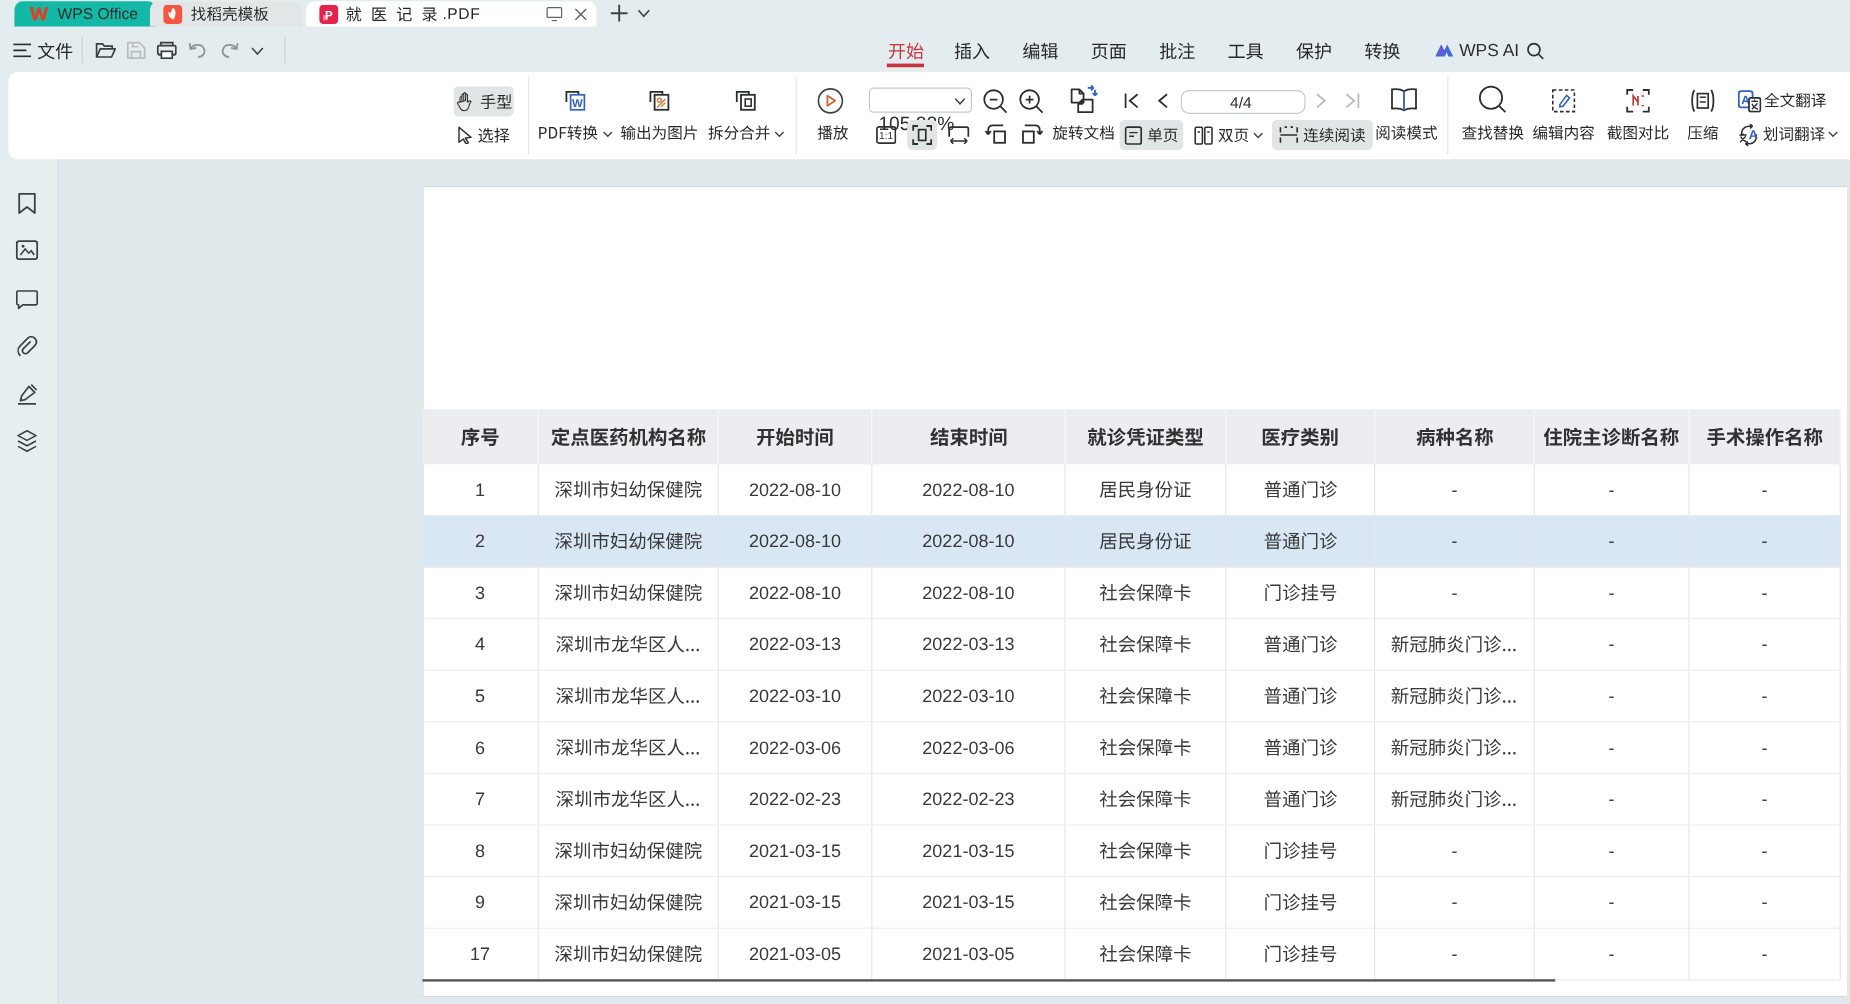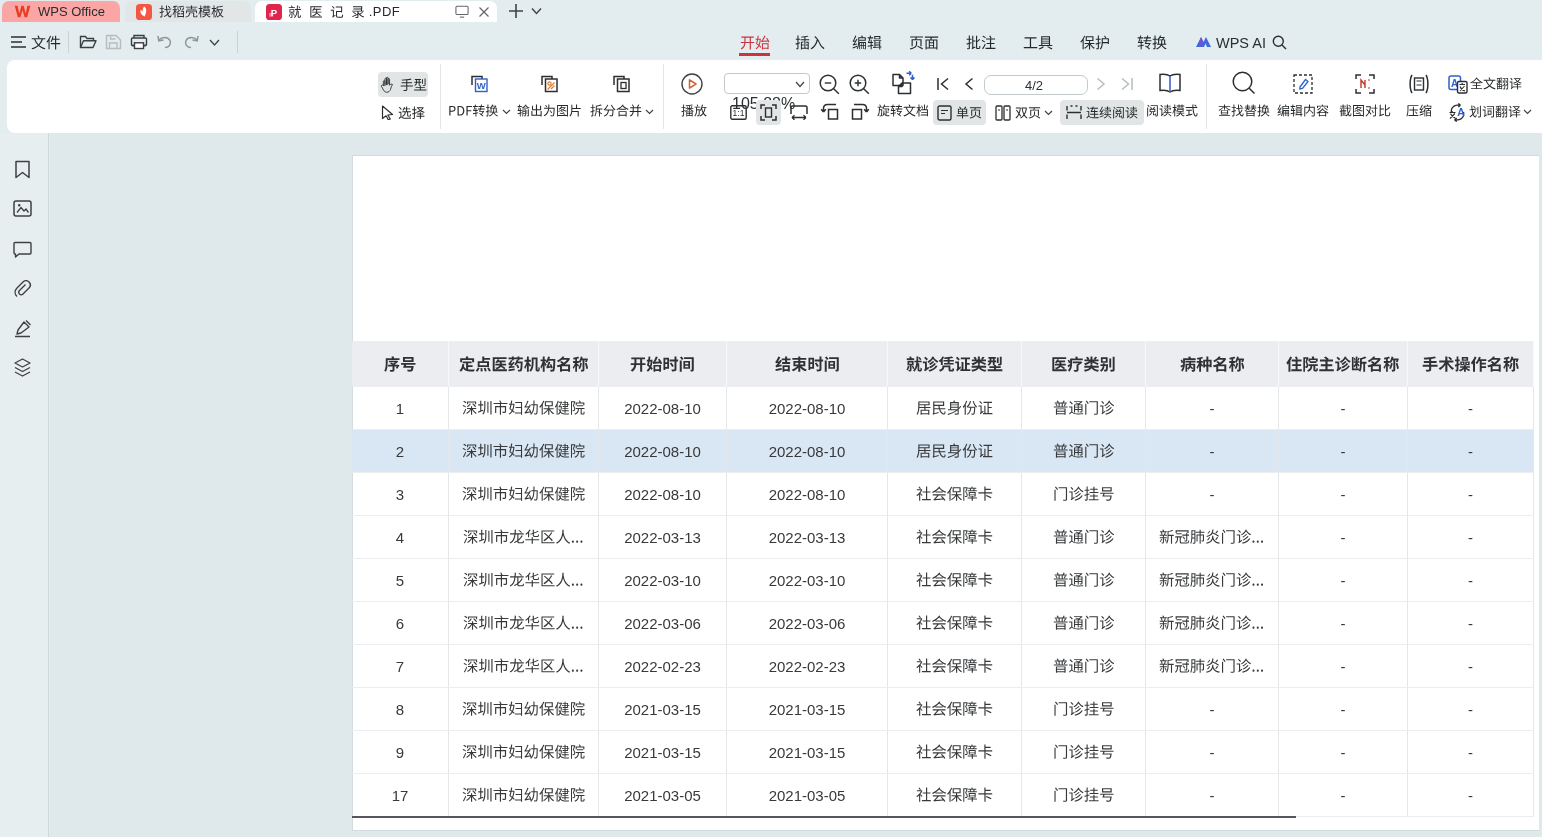--- a/index.html
+++ b/index.html
@@ -71,21 +71,21 @@
       <path id="c_fuyou" d="M328 -785V-605H396V-719H849V-608H919V-785ZM507 -653C464 -579 392 -508 318 -462C334 -450 361 -423 372 -410C446 -463 526 -547 575 -632ZM662 -624C733 -561 814 -472 851 -414L909 -456C870 -514 786 -600 716 -661ZM84 -772C140 -744 214 -698 249 -667L289 -731C251 -761 178 -803 123 -829ZM38 -501C99 -472 177 -426 216 -394L255 -456C215 -487 136 -531 76 -556ZM61 10 117 62C167 -30 227 -154 273 -258L223 -309C173 -196 107 -66 61 10ZM581 -466V-357H322V-289H535C475 -179 375 -82 268 -33C284 -19 307 7 318 25C422 -30 517 -128 581 -242V75H656V-245C717 -135 807 -34 899 23C911 4 934 -22 952 -37C856 -86 761 -184 704 -289H921V-357H656V-466Z M1645 -762V-49H1716V-762ZM1841 -815V67H1917V-815ZM1445 -811V-471C1445 -293 1433 -120 1321 24C1341 32 1374 53 1390 67C1507 -88 1519 -279 1519 -471V-811ZM1036 -129 1061 -53C1153 -88 1271 -135 1383 -181L1370 -250L1253 -206V-522H1377V-596H1253V-828H1178V-596H1052V-522H1178V-178C1124 -159 1075 -142 1036 -129Z M2413 -825C2437 -785 2464 -732 2480 -693H2051V-620H2458V-484H2148V-36H2223V-411H2458V78H2535V-411H2785V-132C2785 -118 2780 -113 2762 -112C2745 -111 2684 -111 2616 -114C2627 -92 2639 -62 2642 -40C2728 -40 2784 -40 2819 -53C2852 -65 2862 -88 2862 -131V-484H2535V-620H2951V-693H2550L2565 -698C2550 -738 2515 -801 2486 -848Z M3335 -565C3321 -439 3295 -334 3258 -247C3225 -272 3190 -297 3156 -319C3177 -391 3197 -477 3216 -565ZM3074 -293C3124 -261 3177 -222 3227 -182C3177 -93 3112 -29 3034 9C3051 23 3070 51 3080 70C3162 24 3230 -42 3283 -133C3321 -99 3353 -65 3375 -36L3419 -99C3395 -130 3359 -165 3317 -200C3366 -310 3397 -450 3410 -629L3366 -637L3353 -635H3230C3244 -704 3256 -773 3264 -835L3187 -840C3180 -777 3169 -706 3156 -635H3050V-565H3142C3121 -463 3096 -364 3074 -293ZM3450 -746V-677H3829V-428H3474V-353H3829V-67H3440V4H3829V74H3901V-746Z M4084 1C4108 -12 4146 -20 4430 -73C4436 -52 4441 -33 4444 -17L4505 -44C4483 -17 4458 7 4428 29C4445 40 4471 66 4482 83C4653 -46 4695 -258 4706 -536H4847C4843 -177 4837 -50 4818 -23C4809 -10 4800 -8 4785 -8C4767 -8 4724 -8 4675 -11C4688 8 4696 38 4697 59C4743 62 4789 62 4818 60C4846 56 4866 47 4883 21C4910 -18 4914 -153 4919 -569C4919 -579 4920 -606 4920 -606H4708C4710 -680 4710 -758 4710 -840H4638L4637 -606H4495V-536H4635C4627 -331 4601 -166 4509 -49C4495 -114 4452 -216 4411 -294L4350 -269C4370 -229 4390 -183 4407 -138L4185 -101C4288 -231 4391 -395 4476 -562L4402 -594C4384 -554 4364 -513 4343 -473L4157 -461C4218 -560 4279 -687 4323 -808L4247 -838C4207 -702 4133 -555 4111 -518C4088 -479 4071 -453 4052 -448C4061 -427 4074 -390 4078 -374L4079 -376C4096 -382 4126 -388 4305 -404C4240 -290 4174 -195 4147 -162C4108 -111 4081 -78 4057 -71C4067 -51 4080 -15 4084 1Z M5452 -726H5824V-542H5452ZM5380 -793V-474H5598V-350H5306V-281H5554C5486 -175 5380 -74 5277 -23C5294 -9 5317 18 5329 36C5427 -21 5528 -121 5598 -232V80H5673V-235C5740 -125 5836 -20 5928 38C5941 19 5964 -7 5981 -22C5884 -74 5782 -175 5718 -281H5954V-350H5673V-474H5899V-793ZM5277 -837C5219 -686 5123 -537 5023 -441C5036 -424 5058 -384 5065 -367C5102 -404 5138 -448 5173 -496V77H5245V-607C5284 -673 5319 -744 5347 -815Z M6213 -839C6174 -691 6110 -546 6033 -449C6046 -431 6065 -390 6071 -372C6097 -405 6122 -444 6145 -485V78H6212V-623C6239 -687 6262 -754 6281 -820ZM6535 -757V-701H6661V-623H6490V-565H6661V-483H6535V-427H6661V-351H6519V-291H6661V-213H6493V-152H6661V-31H6725V-152H6939V-213H6725V-291H6906V-351H6725V-427H6890V-565H6962V-623H6890V-757H6725V-836H6661V-757ZM6725 -565H6830V-483H6725ZM6725 -623V-701H6830V-623ZM6288 -389C6288 -397 6301 -406 6314 -413H6426C6416 -321 6399 -244 6375 -178C6351 -218 6330 -266 6314 -324L6260 -304C6283 -225 6312 -162 6346 -112C6314 -50 6273 -2 6224 32C6238 41 6263 65 6274 79C6319 46 6359 1 6391 -58C6491 44 6624 67 6775 67H6938C6941 48 6952 17 6963 0C6923 1 6809 1 6778 1C6641 1 6513 -19 6420 -118C6458 -208 6484 -323 6497 -466L6456 -476L6444 -474H6370C6417 -551 6465 -649 6506 -748L6461 -778L6439 -768H6283V-702H6413C6378 -613 6333 -532 6317 -507C6298 -476 6274 -449 6257 -445C6267 -431 6282 -403 6288 -389Z M7465 -537V-471H7868V-537ZM7388 -357V-289H7528C7514 -134 7474 -35 7301 19C7317 33 7337 61 7345 79C7535 13 7584 -106 7600 -289H7706V-26C7706 47 7722 68 7792 68C7806 68 7867 68 7882 68C7943 68 7961 34 7967 -96C7947 -101 7918 -112 7903 -125C7901 -14 7896 2 7874 2C7861 2 7813 2 7803 2C7781 2 7777 -2 7777 -27V-289H7955V-357ZM7586 -826C7606 -793 7627 -750 7640 -716H7384V-539H7455V-650H7877V-539H7949V-716H7700L7719 -723C7707 -757 7679 -809 7654 -848ZM7079 -799V78H7147V-731H7279C7258 -664 7228 -576 7199 -505C7271 -425 7290 -356 7290 -301C7290 -270 7284 -242 7268 -231C7260 -226 7249 -223 7237 -222C7221 -221 7202 -222 7179 -223C7190 -204 7197 -175 7198 -157C7220 -156 7245 -156 7265 -159C7286 -161 7303 -167 7317 -177C7345 -198 7357 -240 7357 -294C7357 -357 7340 -429 7267 -513C7301 -593 7338 -691 7367 -773L7318 -802L7307 -799Z"></path>
       <path id="c_longhua" d="M328 -785V-605H396V-719H849V-608H919V-785ZM507 -653C464 -579 392 -508 318 -462C334 -450 361 -423 372 -410C446 -463 526 -547 575 -632ZM662 -624C733 -561 814 -472 851 -414L909 -456C870 -514 786 -600 716 -661ZM84 -772C140 -744 214 -698 249 -667L289 -731C251 -761 178 -803 123 -829ZM38 -501C99 -472 177 -426 216 -394L255 -456C215 -487 136 -531 76 -556ZM61 10 117 62C167 -30 227 -154 273 -258L223 -309C173 -196 107 -66 61 10ZM581 -466V-357H322V-289H535C475 -179 375 -82 268 -33C284 -19 307 7 318 25C422 -30 517 -128 581 -242V75H656V-245C717 -135 807 -34 899 23C911 4 934 -22 952 -37C856 -86 761 -184 704 -289H921V-357H656V-466Z M1645 -762V-49H1716V-762ZM1841 -815V67H1917V-815ZM1445 -811V-471C1445 -293 1433 -120 1321 24C1341 32 1374 53 1390 67C1507 -88 1519 -279 1519 -471V-811ZM1036 -129 1061 -53C1153 -88 1271 -135 1383 -181L1370 -250L1253 -206V-522H1377V-596H1253V-828H1178V-596H1052V-522H1178V-178C1124 -159 1075 -142 1036 -129Z M2413 -825C2437 -785 2464 -732 2480 -693H2051V-620H2458V-484H2148V-36H2223V-411H2458V78H2535V-411H2785V-132C2785 -118 2780 -113 2762 -112C2745 -111 2684 -111 2616 -114C2627 -92 2639 -62 2642 -40C2728 -40 2784 -40 2819 -53C2852 -65 2862 -88 2862 -131V-484H2535V-620H2951V-693H2550L2565 -698C2550 -738 2515 -801 2486 -848Z M3596 -777C3658 -732 3738 -669 3778 -628L3829 -675C3788 -714 3707 -776 3644 -818ZM3810 -476C3759 -380 3688 -291 3602 -215V-530H3944V-601H3423C3430 -674 3435 -752 3438 -837L3359 -840C3357 -754 3353 -674 3346 -601H3054V-530H3338C3306 -278 3228 -106 3034 1C3052 16 3082 49 3092 65C3296 -63 3378 -251 3415 -530H3526V-153C3459 -102 3385 -60 3308 -26C3327 -10 3349 15 3360 33C3418 6 3473 -26 3526 -63C3526 27 3555 51 3654 51C3675 51 3822 51 3844 51C3929 51 3952 16 3961 -104C3940 -109 3910 -121 3892 -134C3888 -38 3880 -18 3840 -18C3809 -18 3685 -18 3660 -18C3610 -18 3602 -26 3602 -65V-120C3715 -212 3811 -324 3879 -447Z M4530 -826V-627C4473 -608 4414 -591 4357 -576C4368 -561 4380 -535 4385 -517C4433 -529 4481 -543 4530 -557V-470C4530 -387 4556 -365 4653 -365C4673 -365 4807 -365 4829 -365C4910 -365 4931 -397 4940 -513C4920 -519 4890 -530 4873 -542C4869 -448 4862 -431 4823 -431C4794 -431 4681 -431 4660 -431C4613 -431 4605 -437 4605 -470V-581C4721 -619 4831 -664 4913 -716L4856 -773C4794 -730 4704 -689 4605 -652V-826ZM4325 -842C4260 -733 4154 -628 4046 -563C4063 -549 4090 -521 4102 -507C4142 -535 4183 -569 4223 -607V-337H4298V-685C4334 -727 4368 -772 4395 -817ZM4052 -222V-149H4460V80H4539V-149H4949V-222H4539V-339H4460V-222Z M5927 -786H5097V50H5952V-22H5171V-713H5927ZM5259 -585C5337 -521 5424 -445 5505 -369C5420 -283 5324 -207 5226 -149C5244 -136 5273 -107 5286 -92C5380 -154 5472 -231 5558 -319C5645 -236 5722 -155 5772 -92L5833 -147C5779 -210 5698 -291 5609 -374C5681 -455 5747 -544 5802 -637L5731 -665C5683 -580 5623 -498 5555 -422C5474 -496 5389 -568 5313 -629Z M6457 -837C6454 -683 6460 -194 6043 17C6066 33 6090 57 6104 76C6349 -55 6455 -279 6502 -480C6551 -293 6659 -46 6910 72C6922 51 6944 25 6965 9C6611 -150 6549 -569 6534 -689C6539 -749 6540 -800 6541 -837Z M7139 13C7175 13 7205 -15 7205 -56C7205 -98 7175 -126 7139 -126C7102 -126 7073 -98 7073 -56C7073 -15 7102 13 7139 13Z M7417 13C7453 13 7483 -15 7483 -56C7483 -98 7453 -126 7417 -126C7380 -126 7351 -98 7351 -56C7351 -15 7380 13 7417 13Z M7695 13C7731 13 7761 -15 7761 -56C7761 -98 7731 -126 7695 -126C7658 -126 7629 -98 7629 -56C7629 -15 7658 13 7695 13Z"></path>
       <path id="c_jumin" d="M220 -719H807V-608H220ZM220 -542H539V-430H219L220 -495ZM296 -244V80H368V45H790V78H865V-244H614V-362H939V-430H614V-542H882V-786H145V-495C145 -335 135 -114 33 42C52 50 85 69 99 81C179 -42 208 -213 216 -362H539V-244ZM368 -22V-177H790V-22Z M1107 85C1132 69 1171 58 1474 -32C1470 -49 1465 -82 1465 -102L1193 -26V-274H1496C1554 -73 1670 70 1805 69C1878 69 1909 30 1921 -117C1901 -123 1872 -138 1855 -153C1849 -47 1839 -6 1808 -5C1720 -4 1628 -113 1575 -274H1903V-345H1556C1545 -393 1537 -444 1534 -498H1829V-788H1116V-57C1116 -15 1089 7 1071 17C1083 33 1101 65 1107 85ZM1478 -345H1193V-498H1458C1461 -445 1468 -394 1478 -345ZM1193 -718H1753V-568H1193Z M2702 -531V-439H2285V-531ZM2702 -588H2285V-676H2702ZM2702 -381V-298L2685 -284H2285V-381ZM2078 -284V-217H2597C2439 -108 2248 -28 2042 25C2057 41 2079 71 2088 88C2316 21 2528 -75 2702 -211V-27C2702 -7 2695 -1 2673 1C2652 2 2576 2 2497 -1C2508 20 2520 54 2524 75C2625 75 2690 74 2726 61C2763 49 2775 24 2775 -26V-272C2836 -328 2891 -389 2939 -457L2874 -490C2845 -447 2811 -406 2775 -368V-742H2497C2513 -769 2529 -800 2544 -829L2458 -843C2450 -814 2434 -776 2418 -742H2211V-284Z M3754 -820 3686 -807C3731 -612 3797 -491 3920 -386C3931 -409 3953 -434 3972 -449C3859 -539 3796 -643 3754 -820ZM3259 -836C3209 -685 3124 -535 3033 -437C3047 -420 3069 -381 3077 -363C3106 -396 3134 -433 3161 -474V80H3236V-600C3272 -669 3304 -742 3330 -815ZM3503 -814C3463 -659 3387 -526 3282 -443C3297 -428 3321 -394 3330 -377C3353 -396 3375 -418 3395 -442V-378H3523C3502 -183 3442 -50 3302 26C3318 39 3344 67 3354 81C3503 -10 3572 -156 3597 -378H3776C3764 -126 3749 -30 3728 -7C3718 5 3710 7 3693 7C3676 7 3633 6 3588 2C3599 21 3608 50 3609 72C3655 74 3700 74 3726 72C3754 69 3774 62 3792 39C3823 3 3837 -106 3851 -414C3852 -424 3852 -448 3852 -448H3400C3479 -541 3539 -662 3577 -798Z M4102 -769C4156 -722 4224 -657 4257 -615L4309 -667C4276 -708 4206 -771 4151 -814ZM4352 -30V40H4962V-30H4724V-360H4922V-431H4724V-693H4940V-763H4386V-693H4647V-30H4512V-512H4438V-30ZM4050 -526V-454H4191V-107C4191 -54 4154 -15 4135 1C4148 12 4172 37 4181 52C4196 32 4223 10 4394 -124C4385 -139 4371 -169 4364 -188L4264 -112V-526Z"></path>
       <path id="c_shebao" d="M159 -808C196 -768 235 -711 253 -674L314 -712C295 -748 254 -802 216 -841ZM53 -668V-599H318C253 -474 137 -354 27 -288C38 -274 54 -236 60 -215C107 -246 154 -285 200 -331V79H273V-353C311 -311 356 -257 378 -228L425 -290C403 -312 325 -391 286 -428C337 -494 381 -567 412 -642L371 -671L358 -668ZM649 -843V-526H430V-454H649V-33H383V41H960V-33H725V-454H938V-526H725V-843Z M1157 58C1195 44 1251 40 1781 -5C1804 25 1824 54 1838 79L1905 38C1861 -37 1766 -145 1676 -225L1613 -191C1652 -155 1692 -113 1728 -71L1273 -36C1344 -102 1415 -182 1477 -264H1918V-337H1089V-264H1375C1310 -175 1234 -96 1207 -72C1176 -43 1153 -24 1131 -19C1140 1 1153 41 1157 58ZM1504 -840C1414 -706 1238 -579 1042 -496C1060 -482 1086 -450 1097 -431C1155 -458 1211 -488 1264 -521V-460H1741V-530H1277C1363 -586 1440 -649 1503 -718C1563 -656 1647 -588 1741 -530C1795 -496 1853 -466 1910 -443C1922 -463 1947 -494 1963 -509C1801 -565 1638 -674 1546 -769L1576 -809Z M2452 -726H2824V-542H2452ZM2380 -793V-474H2598V-350H2306V-281H2554C2486 -175 2380 -74 2277 -23C2294 -9 2317 18 2329 36C2427 -21 2528 -121 2598 -232V80H2673V-235C2740 -125 2836 -20 2928 38C2941 19 2964 -7 2981 -22C2884 -74 2782 -175 2718 -281H2954V-350H2673V-474H2899V-793ZM2277 -837C2219 -686 2123 -537 2023 -441C2036 -424 2058 -384 2065 -367C2102 -404 2138 -448 2173 -496V77H2245V-607C2284 -673 2319 -744 2347 -815Z M3495 -320H3805V-253H3495ZM3495 -433H3805V-368H3495ZM3425 -485V-201H3619V-130H3354V-66H3619V79H3693V-66H3957V-130H3693V-201H3877V-485ZM3589 -825C3597 -805 3606 -781 3614 -759H3396V-698H3545L3486 -682C3497 -658 3509 -626 3516 -603H3353V-542H3952V-603H3782L3821 -678L3748 -695C3740 -669 3724 -632 3710 -603H3547L3585 -615C3578 -636 3562 -672 3549 -698H3914V-759H3689C3680 -784 3667 -818 3655 -844ZM3070 -800V77H3138V-732H3278C3255 -665 3224 -577 3192 -505C3270 -426 3289 -357 3290 -302C3290 -271 3284 -244 3268 -233C3259 -226 3247 -224 3234 -223C3217 -222 3195 -222 3172 -225C3183 -205 3190 -177 3191 -158C3214 -157 3241 -157 3262 -159C3283 -162 3301 -167 3316 -178C3345 -199 3357 -241 3357 -295C3357 -358 3339 -431 3261 -514C3297 -593 3336 -691 3367 -773L3318 -803L3307 -800Z M4534 -232C4641 -189 4788 -123 4863 -84L4904 -150C4827 -189 4677 -250 4573 -290ZM4439 -840V-472H4052V-398H4442V80H4520V-398H4949V-472H4517V-626H4848V-698H4517V-840Z"></path>
       <path id="c_putong" d="M154 -619C187 -574 219 -511 231 -469L296 -496C284 -538 251 -599 215 -643ZM777 -647C758 -599 721 -531 694 -489L752 -468C781 -508 816 -568 845 -624ZM691 -842C675 -806 645 -755 620 -719H330L371 -737C358 -768 329 -811 299 -842L234 -816C259 -788 284 -749 298 -719H108V-655H363V-459H52V-396H950V-459H633V-655H901V-719H701C722 -748 745 -784 765 -818ZM434 -655H561V-459H434ZM262 -117H741V-16H262ZM262 -176V-274H741V-176ZM189 -334V79H262V44H741V75H818V-334Z M1065 -757C1124 -705 1200 -632 1235 -585L1290 -635C1253 -681 1176 -751 1117 -800ZM1256 -465H1043V-394H1184V-110C1140 -92 1090 -47 1039 8L1086 70C1137 2 1186 -56 1220 -56C1243 -56 1277 -22 1318 3C1388 45 1471 57 1595 57C1703 57 1878 52 1948 47C1949 27 1961 -7 1969 -26C1866 -16 1714 -8 1596 -8C1485 -8 1400 -15 1333 -56C1298 -79 1276 -97 1256 -108ZM1364 -803V-744H1787C1746 -713 1695 -682 1645 -658C1596 -680 1544 -701 1499 -717L1451 -674C1513 -651 1586 -619 1647 -589H1363V-71H1434V-237H1603V-75H1671V-237H1845V-146C1845 -134 1841 -130 1828 -129C1816 -129 1774 -129 1726 -130C1735 -113 1744 -88 1747 -69C1814 -69 1857 -69 1883 -80C1909 -91 1917 -109 1917 -146V-589H1786C1766 -601 1741 -614 1712 -628C1787 -667 1863 -719 1917 -771L1870 -807L1855 -803ZM1845 -531V-443H1671V-531ZM1434 -387H1603V-296H1434ZM1434 -443V-531H1603V-443ZM1845 -387V-296H1671V-387Z M2127 -805C2178 -747 2240 -666 2268 -617L2329 -661C2300 -709 2236 -786 2185 -841ZM2093 -638V80H2168V-638ZM2359 -803V-731H2836V-20C2836 0 2830 6 2809 7C2789 8 2718 8 2645 6C2656 26 2668 58 2671 78C2767 79 2829 78 2865 66C2899 53 2912 30 2912 -20V-803Z M3131 -774C3184 -730 3249 -668 3278 -628L3330 -682C3299 -723 3232 -781 3179 -822ZM3662 -559C3607 -491 3505 -423 3418 -384C3436 -370 3455 -349 3466 -333C3557 -379 3659 -454 3723 -533ZM3756 -421C3687 -323 3560 -234 3434 -185C3452 -170 3472 -147 3483 -129C3613 -187 3742 -283 3818 -393ZM3861 -276C3778 -129 3606 -32 3394 15C3411 33 3429 61 3438 80C3661 22 3836 -85 3929 -249ZM3046 -526V-454H3198V-107C3198 -54 3161 -15 3142 1C3155 12 3179 37 3188 52C3204 32 3231 12 3407 -114C3400 -129 3389 -158 3384 -178L3271 -101V-526ZM3639 -842C3583 -717 3469 -597 3330 -522C3346 -509 3370 -483 3381 -468C3492 -533 3585 -620 3653 -722C3728 -625 3834 -530 3926 -477C3938 -496 3963 -524 3981 -538C3877 -588 3759 -686 3690 -782L3709 -821Z"></path>
       <path id="c_guahao" d="M127 -805C178 -747 240 -666 268 -617L329 -661C300 -709 236 -786 185 -841ZM93 -638V80H168V-638ZM359 -803V-731H836V-20C836 0 830 6 809 7C789 8 718 8 645 6C656 26 668 58 671 78C767 79 829 78 865 66C899 53 912 30 912 -20V-803Z M1131 -774C1184 -730 1249 -668 1278 -628L1330 -682C1299 -723 1232 -781 1179 -822ZM1662 -559C1607 -491 1505 -423 1418 -384C1436 -370 1455 -349 1466 -333C1557 -379 1659 -454 1723 -533ZM1756 -421C1687 -323 1560 -234 1434 -185C1452 -170 1472 -147 1483 -129C1613 -187 1742 -283 1818 -393ZM1861 -276C1778 -129 1606 -32 1394 15C1411 33 1429 61 1438 80C1661 22 1836 -85 1929 -249ZM1046 -526V-454H1198V-107C1198 -54 1161 -15 1142 1C1155 12 1179 37 1188 52C1204 32 1231 12 1407 -114C1400 -129 1389 -158 1384 -178L1271 -101V-526ZM1639 -842C1583 -717 1469 -597 1330 -522C1346 -509 1370 -483 1381 -468C1492 -533 1585 -620 1653 -722C1728 -625 1834 -530 1926 -477C1938 -496 1963 -524 1981 -538C1877 -588 1759 -686 1690 -782L1709 -821Z M2179 -840V-638H2053V-568H2179V-347C2127 -333 2079 -320 2040 -311L2062 -238L2179 -272V-15C2179 -1 2173 3 2160 4C2147 4 2103 5 2056 3C2066 22 2076 53 2079 72C2148 72 2190 71 2216 59C2242 47 2252 27 2252 -15V-294L2374 -330L2365 -399L2252 -367V-568H2363V-638H2252V-840ZM2620 -835V-703H2413V-635H2620V-488H2378V-418H2950V-488H2696V-635H2902V-703H2696V-835ZM2620 -380V-264H2397V-194H2620V-27H2330V45H2960V-27H2696V-194H2916V-264H2696V-380Z M3260 -732H3736V-596H3260ZM3185 -799V-530H3815V-799ZM3063 -440V-371H3269C3249 -309 3224 -240 3203 -191H3727C3708 -75 3688 -19 3663 1C3651 9 3639 10 3615 10C3587 10 3514 9 3444 2C3458 23 3468 52 3470 74C3539 78 3605 79 3639 77C3678 76 3702 70 3726 50C3763 18 3788 -57 3812 -225C3814 -236 3816 -259 3816 -259H3315L3352 -371H3933V-440Z"></path>
       <path id="c_xinguan" d="M360 -213C390 -163 426 -95 442 -51L495 -83C480 -125 444 -190 411 -240ZM135 -235C115 -174 82 -112 41 -68C56 -59 82 -40 94 -30C133 -77 173 -150 196 -220ZM553 -744V-400C553 -267 545 -95 460 25C476 34 506 57 518 71C610 -59 623 -256 623 -400V-432H775V75H848V-432H958V-502H623V-694C729 -710 843 -736 927 -767L866 -822C794 -792 665 -762 553 -744ZM214 -827C230 -799 246 -765 258 -735H61V-672H503V-735H336C323 -768 301 -811 282 -844ZM377 -667C365 -621 342 -553 323 -507H46V-443H251V-339H50V-273H251V-18C251 -8 249 -5 239 -5C228 -4 197 -4 162 -5C172 13 182 41 184 59C233 59 267 58 290 47C313 36 320 18 320 -17V-273H507V-339H320V-443H519V-507H391C410 -549 429 -603 447 -652ZM126 -651C146 -606 161 -546 165 -507L230 -525C225 -563 208 -622 187 -665Z M1123 -601V-532H1474V-601ZM1079 -791V-619H1153V-721H1847V-619H1924V-791ZM1544 -368C1581 -316 1617 -243 1631 -196L1694 -224C1679 -272 1642 -341 1603 -392ZM1053 -404V-335H1167V-268C1167 -177 1148 -60 1035 28C1049 38 1076 65 1086 80C1210 -17 1238 -159 1238 -266V-335H1346V-48C1346 44 1383 67 1515 67C1544 67 1779 67 1809 67C1926 67 1952 30 1964 -110C1943 -114 1913 -125 1896 -137C1889 -20 1878 0 1807 0C1754 0 1554 0 1515 0C1431 0 1416 -9 1416 -48V-335H1512V-404ZM1766 -640V-515H1510V-447H1766V-143C1766 -131 1762 -127 1748 -127C1735 -126 1691 -126 1643 -127C1653 -108 1663 -80 1667 -61C1732 -60 1773 -62 1801 -73C1829 -84 1836 -104 1836 -142V-447H1948V-515H1836V-640Z M2103 -802V-442C2103 -295 2098 -96 2031 46C2049 52 2078 69 2092 80C2136 -15 2155 -140 2163 -258H2298V-9C2298 5 2294 9 2281 9C2268 10 2229 10 2184 9C2194 29 2204 61 2206 80C2271 80 2309 78 2334 66C2359 54 2367 31 2367 -8V-802ZM2169 -734H2298V-568H2169ZM2169 -499H2298V-328H2167C2169 -369 2169 -408 2169 -443ZM2437 -525V-67H2507V-455H2638V81H2709V-455H2853V-150C2853 -139 2850 -136 2839 -136C2827 -135 2793 -135 2751 -136C2761 -115 2771 -83 2774 -62C2828 -62 2867 -63 2892 -76C2918 -88 2924 -112 2924 -148V-525H2709V-638H2958V-708H2709V-829H2638V-708H2394V-638H2638V-525Z M3269 -773C3243 -714 3197 -647 3137 -608L3195 -573C3255 -615 3298 -685 3328 -747ZM3776 -778C3747 -727 3694 -656 3654 -612L3712 -589C3753 -631 3804 -695 3845 -755ZM3256 -355C3229 -289 3183 -214 3120 -170L3180 -136C3244 -184 3287 -260 3316 -330ZM3770 -356C3741 -303 3691 -230 3651 -184L3711 -159C3751 -203 3802 -270 3842 -330ZM3458 -443C3440 -210 3396 -53 3058 16C3072 32 3090 61 3098 80C3344 25 3448 -77 3496 -220C3562 -50 3684 40 3914 74C3922 53 3941 22 3956 6C3690 -23 3572 -136 3526 -353C3530 -382 3533 -412 3536 -443ZM3463 -840C3444 -621 3396 -488 3077 -429C3090 -413 3108 -385 3114 -367C3322 -408 3426 -482 3481 -590C3614 -528 3774 -441 3857 -382L3896 -445C3810 -505 3639 -591 3506 -650C3524 -706 3533 -769 3540 -840Z M4127 -805C4178 -747 4240 -666 4268 -617L4329 -661C4300 -709 4236 -786 4185 -841ZM4093 -638V80H4168V-638ZM4359 -803V-731H4836V-20C4836 0 4830 6 4809 7C4789 8 4718 8 4645 6C4656 26 4668 58 4671 78C4767 79 4829 78 4865 66C4899 53 4912 30 4912 -20V-803Z M5131 -774C5184 -730 5249 -668 5278 -628L5330 -682C5299 -723 5232 -781 5179 -822ZM5662 -559C5607 -491 5505 -423 5418 -384C5436 -370 5455 -349 5466 -333C5557 -379 5659 -454 5723 -533ZM5756 -421C5687 -323 5560 -234 5434 -185C5452 -170 5472 -147 5483 -129C5613 -187 5742 -283 5818 -393ZM5861 -276C5778 -129 5606 -32 5394 15C5411 33 5429 61 5438 80C5661 22 5836 -85 5929 -249ZM5046 -526V-454H5198V-107C5198 -54 5161 -15 5142 1C5155 12 5179 37 5188 52C5204 32 5231 12 5407 -114C5400 -129 5389 -158 5384 -178L5271 -101V-526ZM5639 -842C5583 -717 5469 -597 5330 -522C5346 -509 5370 -483 5381 -468C5492 -533 5585 -620 5653 -722C5728 -625 5834 -530 5926 -477C5938 -496 5963 -524 5981 -538C5877 -588 5759 -686 5690 -782L5709 -821Z M6139 13C6175 13 6205 -15 6205 -56C6205 -98 6175 -126 6139 -126C6102 -126 6073 -98 6073 -56C6073 -15 6102 13 6139 13Z M6417 13C6453 13 6483 -15 6483 -56C6483 -98 6453 -126 6417 -126C6380 -126 6351 -98 6351 -56C6351 -15 6380 13 6417 13Z M6695 13C6731 13 6761 -15 6761 -56C6761 -98 6731 -126 6695 -126C6658 -126 6629 -98 6629 -56C6629 -15 6658 13 6695 13Z"></path>
     </defs>
   </svg>
 <div class="abs tabbar"></div>
-<div class="tab" style="left:2px;width:118px;background:#fca5a5;padding-left:12px">
+<div class="tab" style="left:12px;width:118px;background:#14b8a6;padding-left:12px">
     <svg width="17" height="15" viewBox="0 0 24 20">
       <path d="M1 2 L5.5 18 L9 18 L12 8 L15 18 L18.5 18 L23 2 L19 2 L16.5 13 L13.5 2 L10.5 2 L7.5 13 L5 2 Z" fill="#e73c20"></path>
     </svg>
     <span style="font-size:13px;color:#2a2d2f;margin-left:7px">WPS Office</span>
   </div>
 <div class="tab" style="left:125px;width:126px;background:#e3e6e7;padding-left:11px">
     <svg width="16" height="16" viewBox="0 0 20 20">
       <rect x="0" y="0" width="20" height="20" rx="4.5" fill="#f35743"></rect>
       <path d="M10.2 3.2 C13.2 5.2 14 9.5 10.6 15.8 C7.6 11 7.6 6.2 10.2 3.2 Z" fill="#fff"></path>
       <path d="M5.6 7.6 C8.4 8.2 9.8 10.4 9.9 15.2 C6.4 13.6 5 10.8 5.6 7.6 Z" fill="#fff"></path>
@@ -292,21 +292,21 @@
 <svg class="za" style="left:877px;top:104px;" width="52.0" height="13" viewBox="0 -880 4000 1000">
     <use href="#s_xuanzhuan" fill="#26292b"></use>
   </svg>
 <svg class="abs" style="left:936px;top:77px" width="14" height="14" viewBox="0 0 14 14">
     <path d="M2 1 V13 M12 1.5 L5.5 7 L12 12.5" fill="none" stroke="#2c2f31" stroke-width="1.5"></path>
   </svg>
 <svg class="abs" style="left:964px;top:77px" width="10" height="14" viewBox="0 0 10 14">
     <path d="M8.5 1.5 L2 7 L8.5 12.5" fill="none" stroke="#2c2f31" stroke-width="1.5"></path>
   </svg>
 <div class="abs" style="left:984px;top:75px;width:104px;height:20px;border:1px solid #c3cacd;border-radius:7px;background:#fff"></div>
-<span class="lbl" style="left:1025px;top:78px;font-size:13px">4/2</span>
+<span class="lbl" style="left:1025px;top:78px;font-size:13px">4/4</span>
 <svg class="abs" style="left:1096px;top:77px" width="10" height="14" viewBox="0 0 10 14">
     <path d="M1.5 1.5 L8 7 L1.5 12.5" fill="none" stroke="#b6bcbf" stroke-width="1.5"></path>
   </svg>
 <svg class="abs" style="left:1120px;top:77px" width="14" height="14" viewBox="0 0 14 14">
     <path d="M12 1 V13 M2 1.5 L8.5 7 L2 12.5" fill="none" stroke="#b6bcbf" stroke-width="1.5"></path>
   </svg>
 <svg class="abs" style="left:1158px;top:73px" width="24" height="21" viewBox="0 0 24 21">
     <path d="M12 3 C10 1.5 6 1 2 1.5 V17.5 C6 17 10 17.5 12 19 C14 17.5 18 17 22 17.5 V1.5 C18 1 14 1.5 12 3 Z" fill="none" stroke="#2c2f31" stroke-width="1.5"></path>
     <path d="M12 3 V19" stroke="#3f62c8" stroke-width="1.6"></path>
   </svg>

